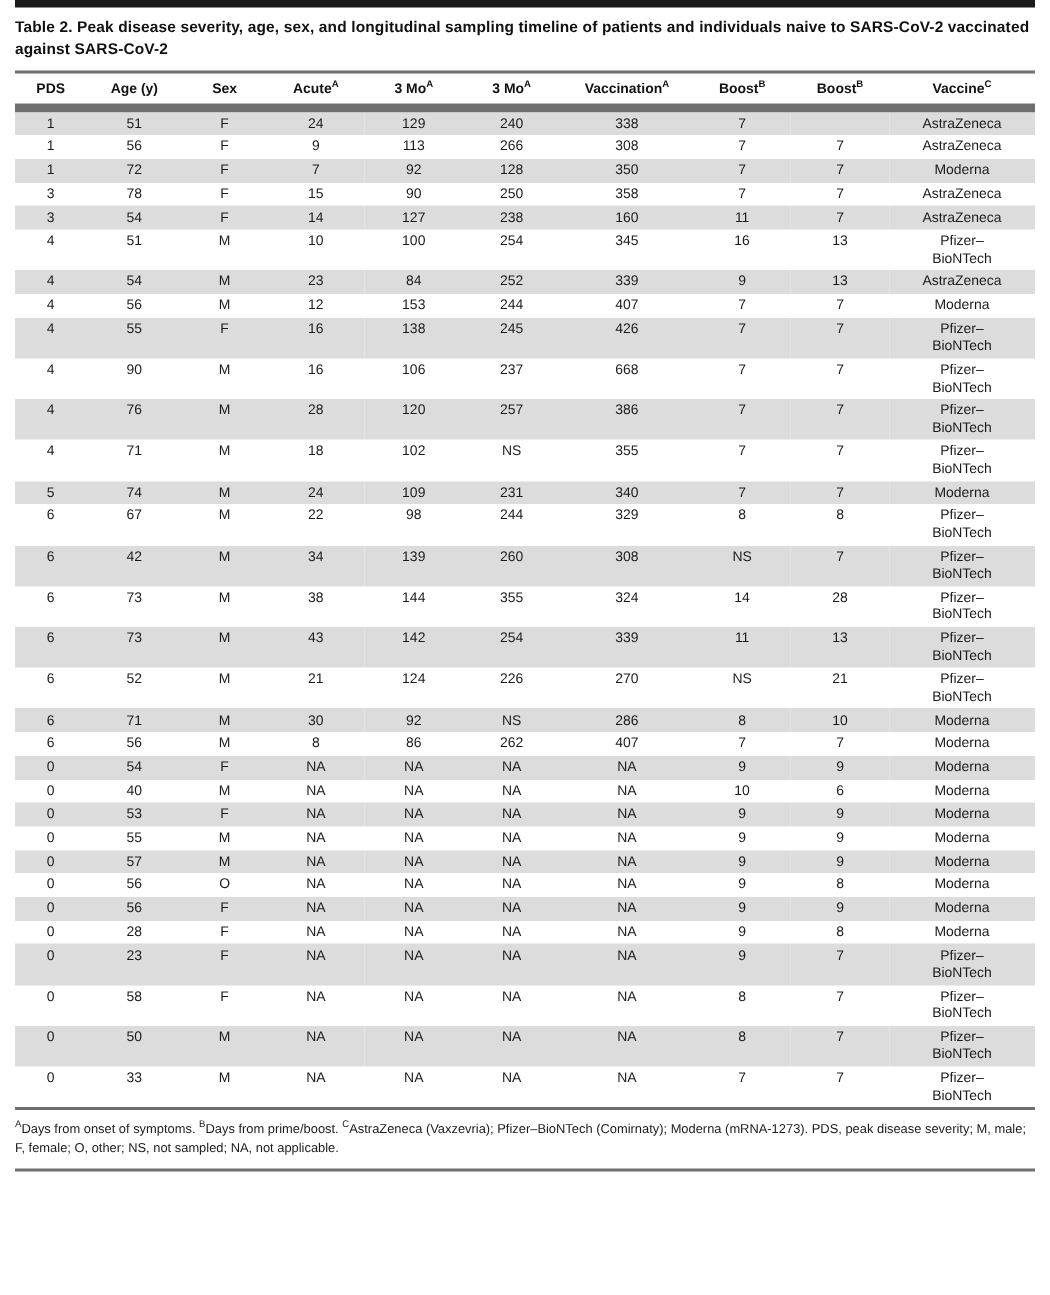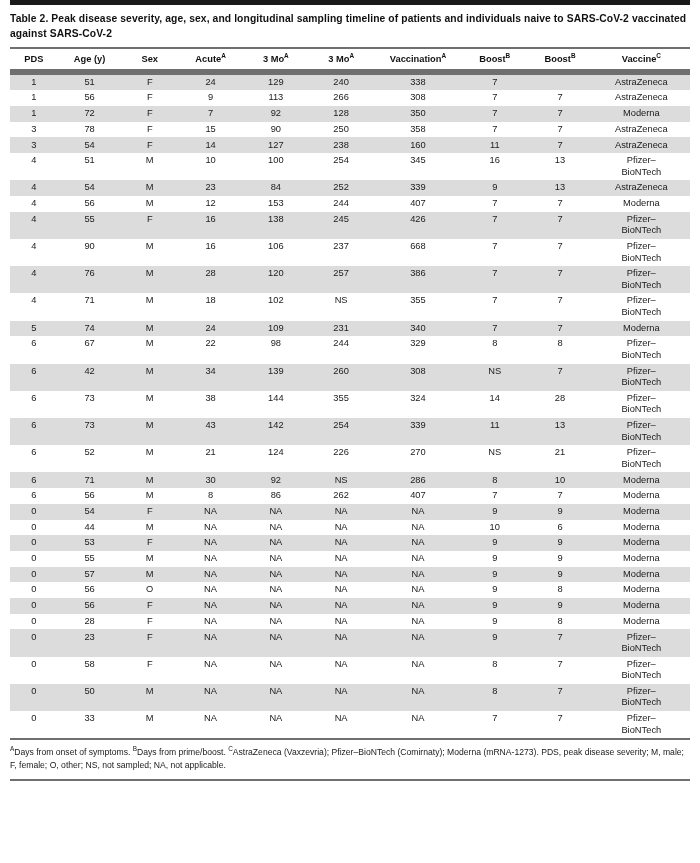--- a/index.html
+++ b/index.html
@@ -419,21 +419,21 @@
           <td>NA</td>
           <td>NA</td>
           <td>NA</td>
           <td>NA</td>
           <td>9</td>
           <td>9</td>
           <td class="vaccine-cell">Moderna</td>
         </tr>
         <tr>
           <td>0</td>
-          <td>44</td>
+          <td>40</td>
           <td>M</td>
           <td>NA</td>
           <td>NA</td>
           <td>NA</td>
           <td>NA</td>
           <td>10</td>
           <td>6</td>
           <td class="vaccine-cell">Moderna</td>
         </tr>
         <tr class="shaded">

